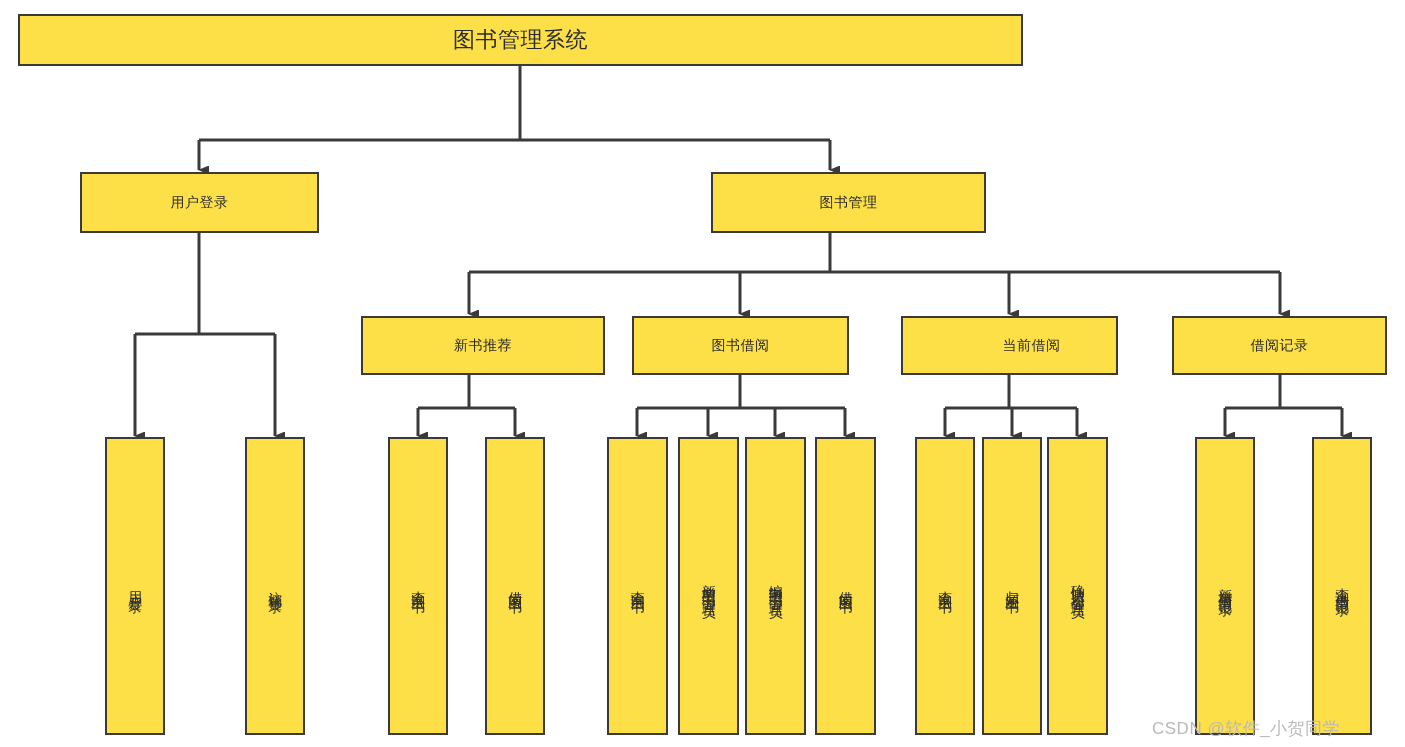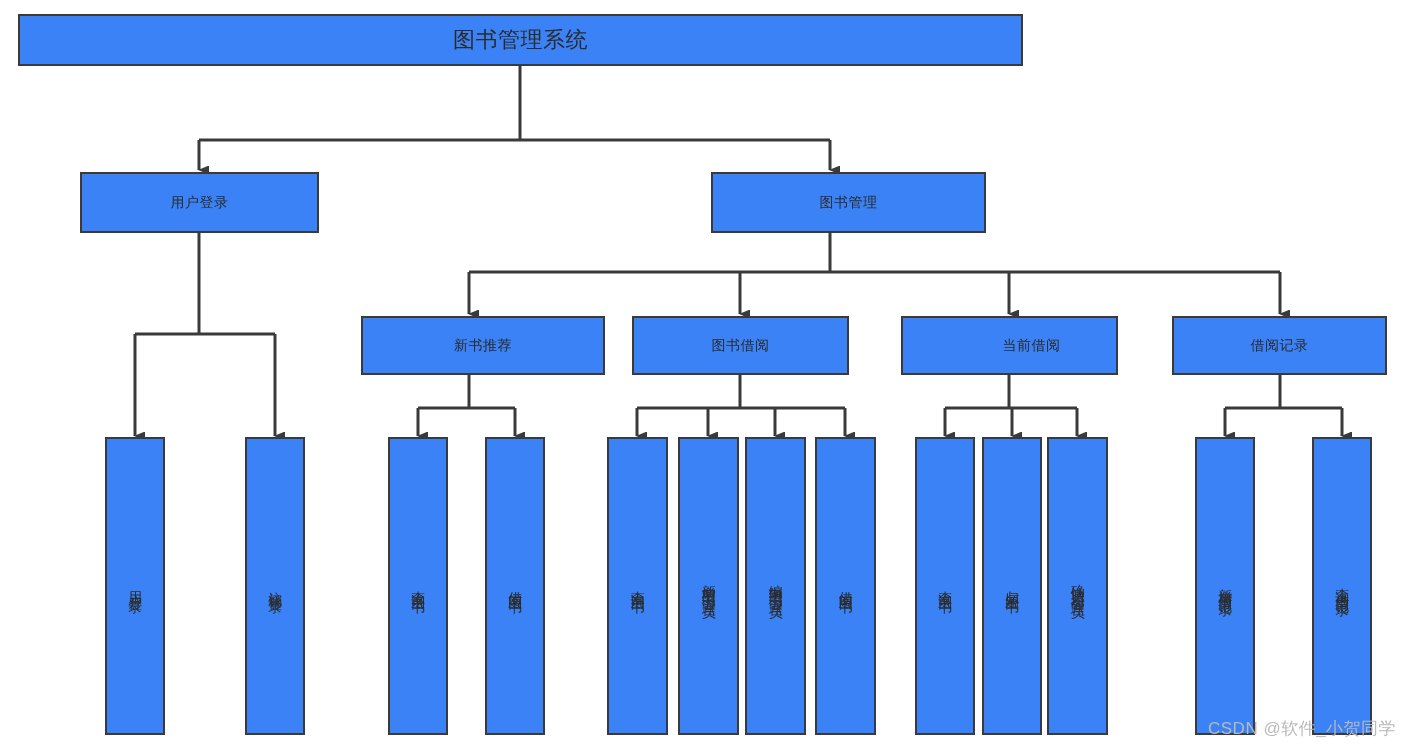--- a/index.html
+++ b/index.html
@@ -20,21 +20,21 @@
   #diagram-svg {
     position: absolute;
     left: 0;
     top: 0;
     width: 1405px;
     height: 747px;
   }
   .node-box {
     position: absolute;
     box-sizing: border-box;
-    background: #3b82f6;
+    background: #fde047;
     border: 2px solid #3a3a3a;
     display: flex;
     align-items: center;
     justify-content: center;
     overflow: hidden;
   }
   .node-label {
     color: #2b2b2b;
     font-size: 14px;
     line-height: 1.22;
@@ -181,15 +181,15 @@
   </div>
 
   <div class="node-box vertical" style="left:1195px; top:437px; width:60px; height:298px;">
     <span class="node-label">新增借阅记录</span>
   </div>
 
   <div class="node-box vertical" style="left:1312px; top:437px; width:60px; height:298px;">
     <span class="node-label">查询借阅记录</span>
   </div>
 
-  <div class="watermark" style="left:1208px; top:717px;">CSDN @软件_小贺同学</div>
+  <div class="watermark" style="left:1152px; top:717px;">CSDN @软件_小贺同学</div>
 
 </div>
 
 </body></html>

